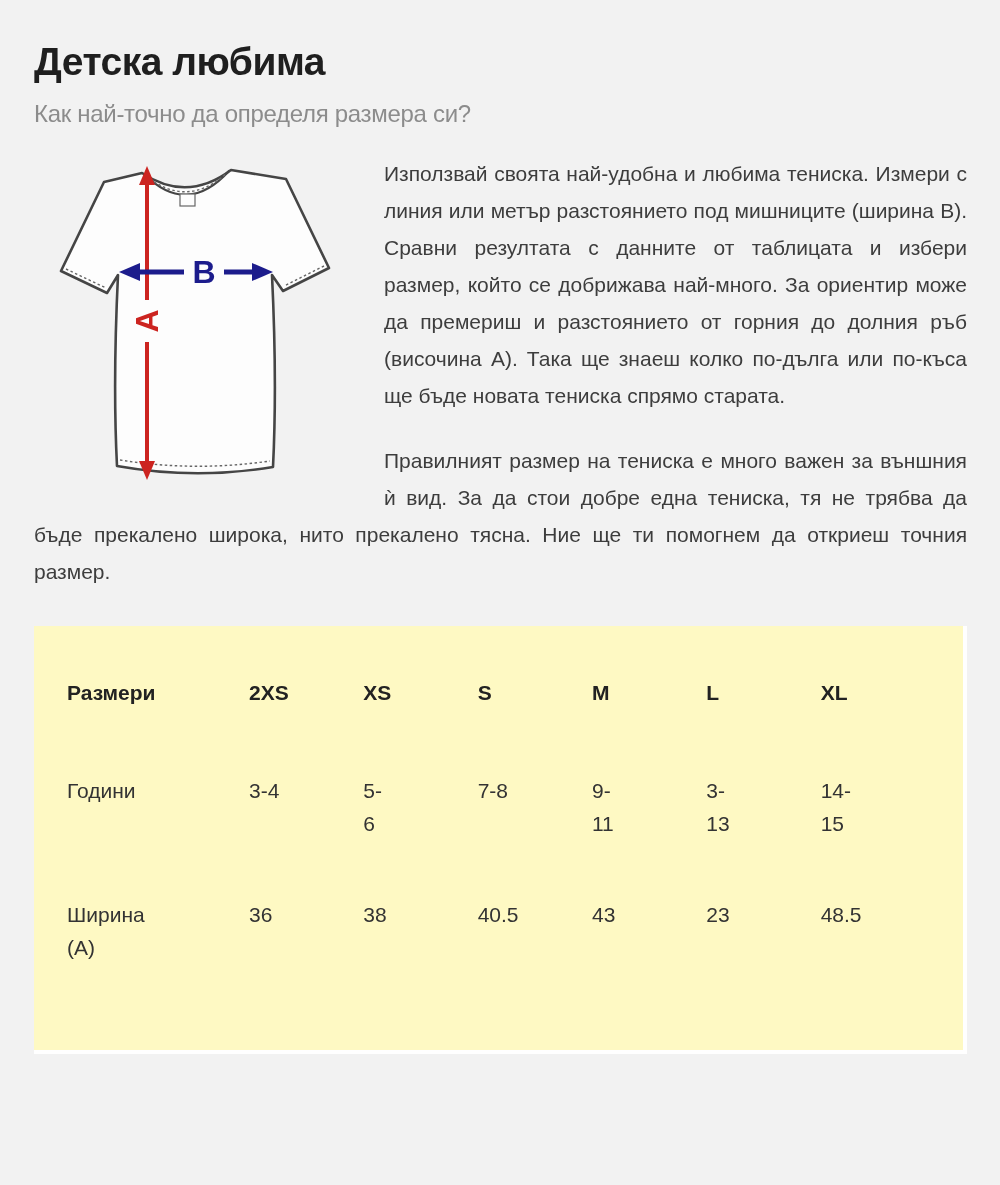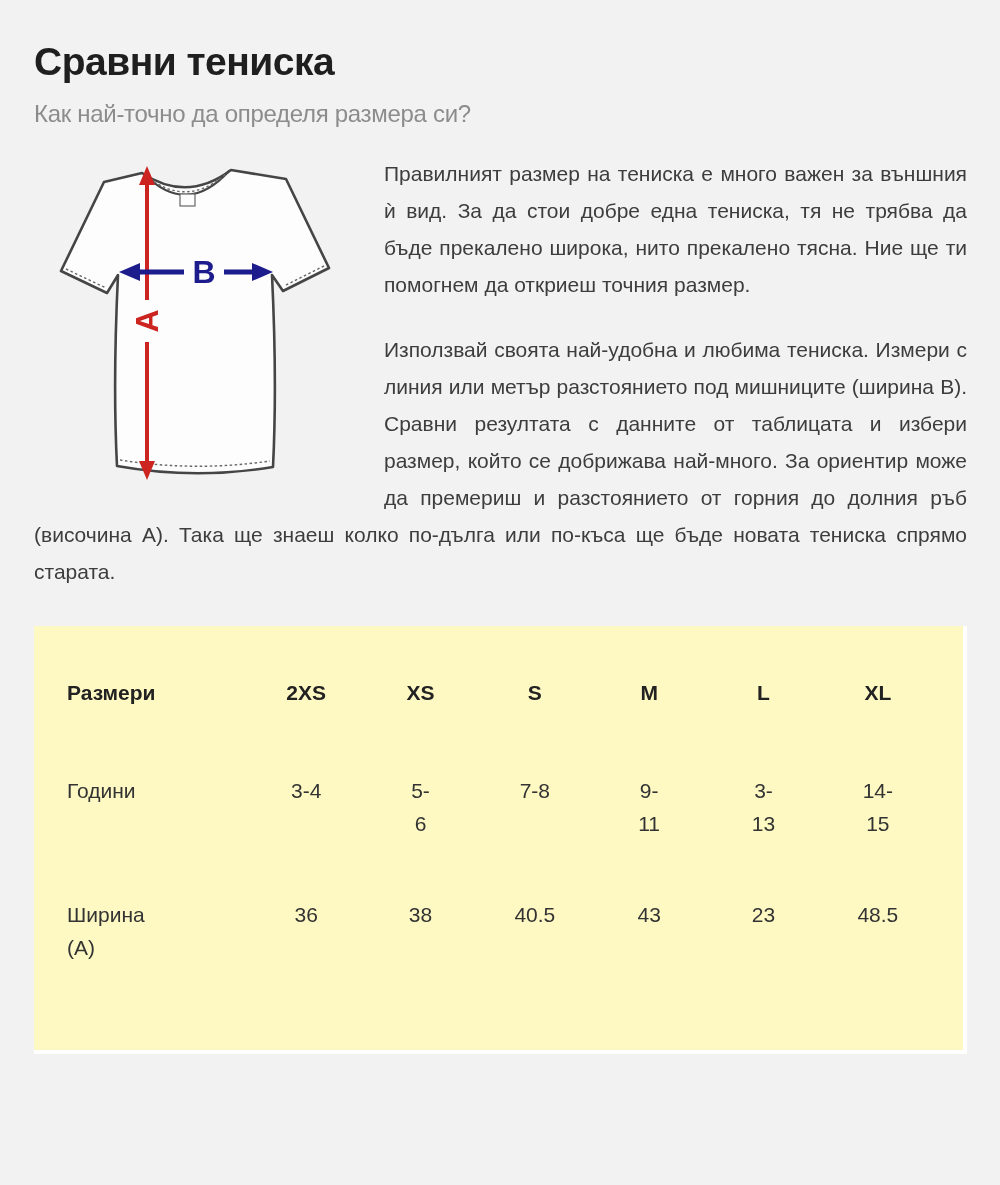--- a/index.html
+++ b/index.html
@@ -59,42 +59,42 @@
   }
   table.size-table {
     width: 100%;
     border-collapse: collapse;
     table-layout: fixed;
   }
   table.size-table col.c-label { width: 182px; }
   table.size-table th, table.size-table td {
     padding: 0;
     vertical-align: top;
-    text-align: center;
+    text-align: left;
     font-size: 21px;
     line-height: 33px;
     white-space: pre-line;
     color: #333333;
   }
   table.size-table thead th {
     font-weight: 700;
     color: #222222;
     height: 98px;
   }
   table.size-table th:first-child,
   table.size-table td:first-child { text-align: left; }
   table.size-table tbody tr.tall td { height: 124px; }
   table.size-table tbody tr.last td { height: 86px; }
 </style>
 </head>
 <body>
 
 <div class="page">
 
-  <h1 class="title">Сравни тениска</h1>
+  <h1 class="title">Детска любима</h1>
   <h2 class="subtitle">Как най-точно да определя размера си?</h2>
 
   <div class="content">
 
     <div class="diagram">
       <svg viewBox="0 0 330 334" xmlns="http://www.w3.org/2000/svg">
 
         <g fill="#fdfdfd" stroke="#454545" stroke-width="2.6" stroke-linejoin="round" stroke-linecap="round">
           <path d="M108,16
                    L70,25
@@ -135,22 +135,22 @@
         <g>
           <line x1="99" y1="115" x2="225" y2="115" stroke="#1c1c8c" stroke-width="5"></line>
           <polygon points="85,115 106,106 106,124" fill="#1c1c8c"></polygon>
           <polygon points="239,115 218,106 218,124" fill="#1c1c8c"></polygon>
           <rect x="150" y="97" width="40" height="36" fill="#fdfdfd"></rect>
           <text x="170" y="115" text-anchor="middle" dominant-baseline="central" font-size="32" font-weight="bold" fill="#1c1c8c">B</text>
         </g>
       </svg>
     </div>
 
+    <p>Използвай своята най-удобна и любима тениска. Измери с линия или метър разстоянието под мишниците (ширина В). Сравни резултата с данните от таблицата и избери размер, който се добрижава най-много. За ориентир може да премериш и разстоянието от горния до долния ръб (височина А). Така ще знаеш колко по-дълга или по-къса ще бъде новата тениска спрямо старата.</p>
     <p>Правилният размер на тениска е много важен за външния ѝ вид. За да стои добре една тениска, тя не трябва да бъде прекалено широка, нито прекалено тясна. Ние ще ти помогнем да откриеш точния размер.</p>
-    <p>Използвай своята най-удобна и любима тениска. Измери с линия или метър разстоянието под мишниците (ширина В). Сравни резултата с данните от таблицата и избери размер, който се добрижава най-много. За ориентир може да премериш и разстоянието от горния до долния ръб (височина А). Така ще знаеш колко по-дълга или по-къса ще бъде новата тениска спрямо старата.</p>
   </div>
 
   <div class="card">
     <table class="size-table">
       <colgroup>
         <col class="c-label">
           <col>
           <col>
           <col>
           <col>

